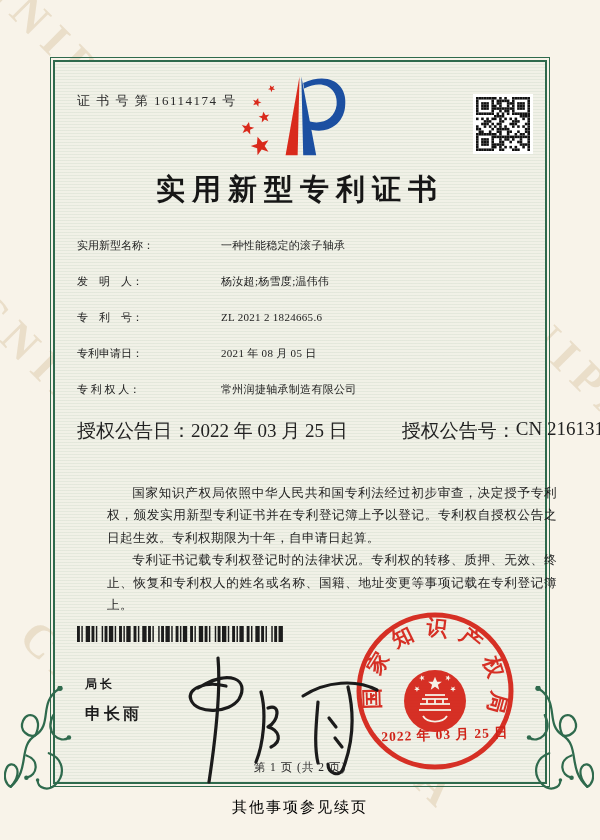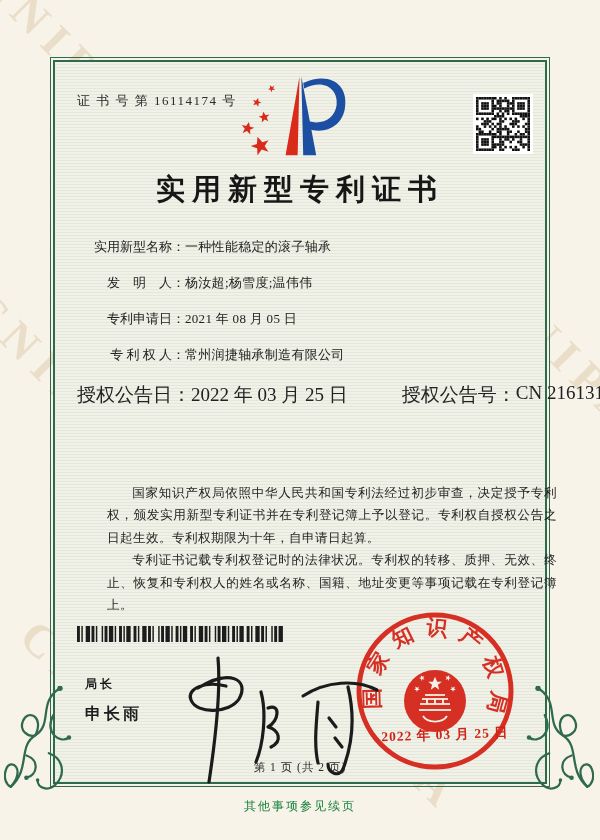--- a/index.html
+++ b/index.html
@@ -25,42 +25,42 @@
       #f1f1e7;
   }
   .cert-no{position:absolute;left:22px;top:30px;font-size:13px;letter-spacing:1.5px;color:#2b2b2b;}
   .logo{position:absolute;left:172px;top:8px;width:145px;height:102px;}
   .qr{position:absolute;left:418px;top:32px;width:54px;height:54px;background:#fff;padding:3px;}
   .title{
     position:absolute;left:0;top:108px;width:100%;text-align:center;
     font-size:29px;font-weight:bold;letter-spacing:7px;color:#161616;font-family:Liberation Serif, serif;
   }
   .fields{position:absolute;left:22px;top:176px;width:452px;}
-  .field-row{display:flex;align-items:baseline;height:36px;font-size:13px;text-align:right;}
+  .field-row{display:flex;align-items:baseline;height:36px;font-size:11px;}
   .field-label{flex:0 0 108px;white-space:nowrap;color:#222;}
-  .field-value{white-space:nowrap;color:#222;letter-spacing:0.3px;}
+  .field-value{white-space:nowrap;color:#222;letter-spacing:0.3px;margin-left:36px;}
   .grant-row{display:flex;height:36px;font-size:19px;align-items:baseline;}
   .grant-pair{display:flex;white-space:nowrap;}
   .grant-pair.second{margin-left:54px;}
   .paragraphs{position:absolute;left:20px;top:420px;width:450px;font-size:12.6px;line-height:1.78;text-align:justify;color:#242424;letter-spacing:0.4px;margin-left:32px;}
   .paragraphs p{margin:0;text-indent:2em;}
   .barcode{position:absolute;left:22px;top:564px;width:208px;height:16px;}
   .director-title{position:absolute;left:30px;top:614px;font-size:12px;font-weight:600;letter-spacing:3px;color:#1d1d1d;}
   .director-name{position:absolute;left:30px;top:642px;font-size:16px;font-weight:600;letter-spacing:3px;color:#1d1d1d;}
   .signature{position:absolute;left:85px;top:588px;width:250px;height:150px;z-index:3;}
   .seal{position:absolute;left:295px;top:544px;width:170px;height:170px;z-index:2;opacity:0.95;}
   .seal-date{
     position:absolute;left:300px;top:664px;width:180px;text-align:center;z-index:3;
     color:#cf2318;font-size:13.5px;font-weight:bold;letter-spacing:1px;transform:rotate(-2deg);
   }
   .page-indicator{position:absolute;left:0;top:698px;width:100%;text-align:center;font-size:11.5px;letter-spacing:1px;color:#2b2b2b;}
   .corner-ornament{position:absolute;width:112px;height:112px;z-index:2;}
   .corner-ornament.left{left:4px;top:686px;}
   .corner-ornament.right{left:482px;top:686px;transform:scaleX(-1);}
-  .continuation-note{position:absolute;left:0;top:798px;width:100%;text-align:center;font-size:12px;letter-spacing:2px;color:#15803d;z-index:1;}
+  .continuation-note{position:absolute;left:0;top:798px;width:100%;text-align:center;font-size:15px;letter-spacing:2px;color:#000000;z-index:1;}
   .seal-ring{font-size:21px;font-weight:bold;letter-spacing:11px;fill:#d5261b;font-family:"Liberation Serif","DejaVu Serif",serif;}
 </style>
 </head>
 <body>
 
 <svg width="0" height="0" style="position:absolute" aria-hidden="true">
   <defs>
     <polygon id="star" points="0,-10 2.94,-3.09 9.51,-3.09 4.05,1.18 5.88,8.09 0,3.82 -5.88,8.09 -4.05,1.18 -9.51,-3.09 -2.94,-3.09"></polygon>
   </defs>
 </svg>
@@ -350,20 +350,24 @@
       <div class="fields">
         <div class="field-row">
           <span class="field-label">实用新型名称：</span>
           <span class="field-value">一种性能稳定的滚子轴承</span>
         </div>
         <div class="field-row">
           <span class="field-label">发　明　人：</span>
           <span class="field-value">杨汝超;杨雪度;温伟伟</span>
         </div>
         <div class="field-row">
+          <span class="field-label">专　利　号：</span>
+          <span class="field-value">ZL 2021 2 1824665.6</span>
+        </div>
+        <div class="field-row">
           <span class="field-label">专利申请日：</span>
           <span class="field-value">2021 年 08 月 05 日</span>
         </div>
         <div class="field-row">
           <span class="field-label">专 利 权 人：</span>
           <span class="field-value">常州润捷轴承制造有限公司</span>
         </div>
         <div class="grant-row">
           <span class="grant-pair">
             <span>授权公告日：</span>

